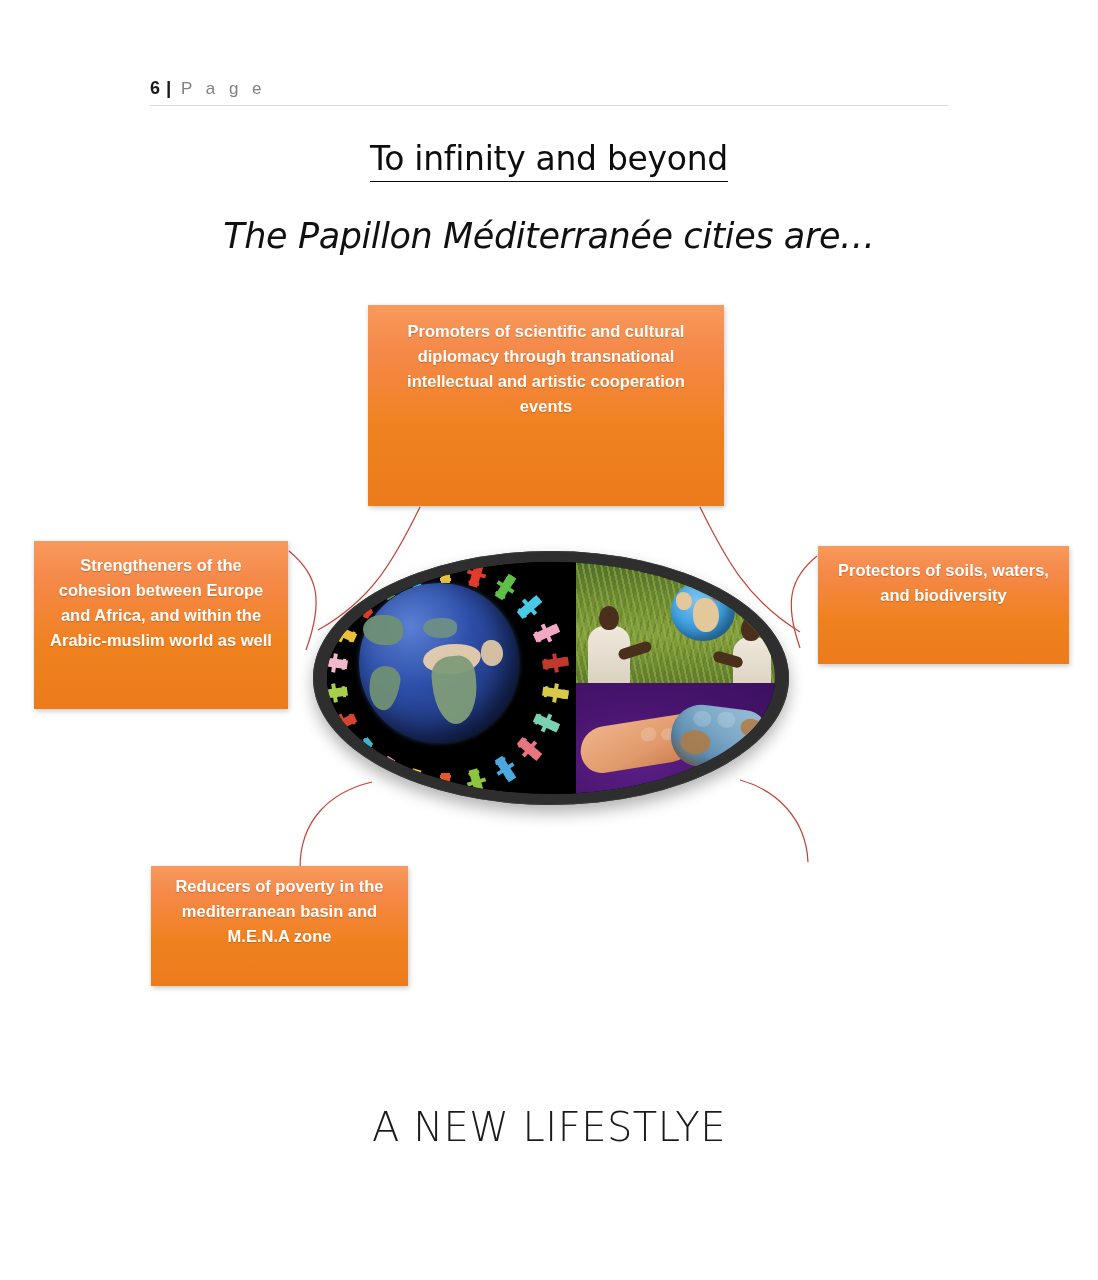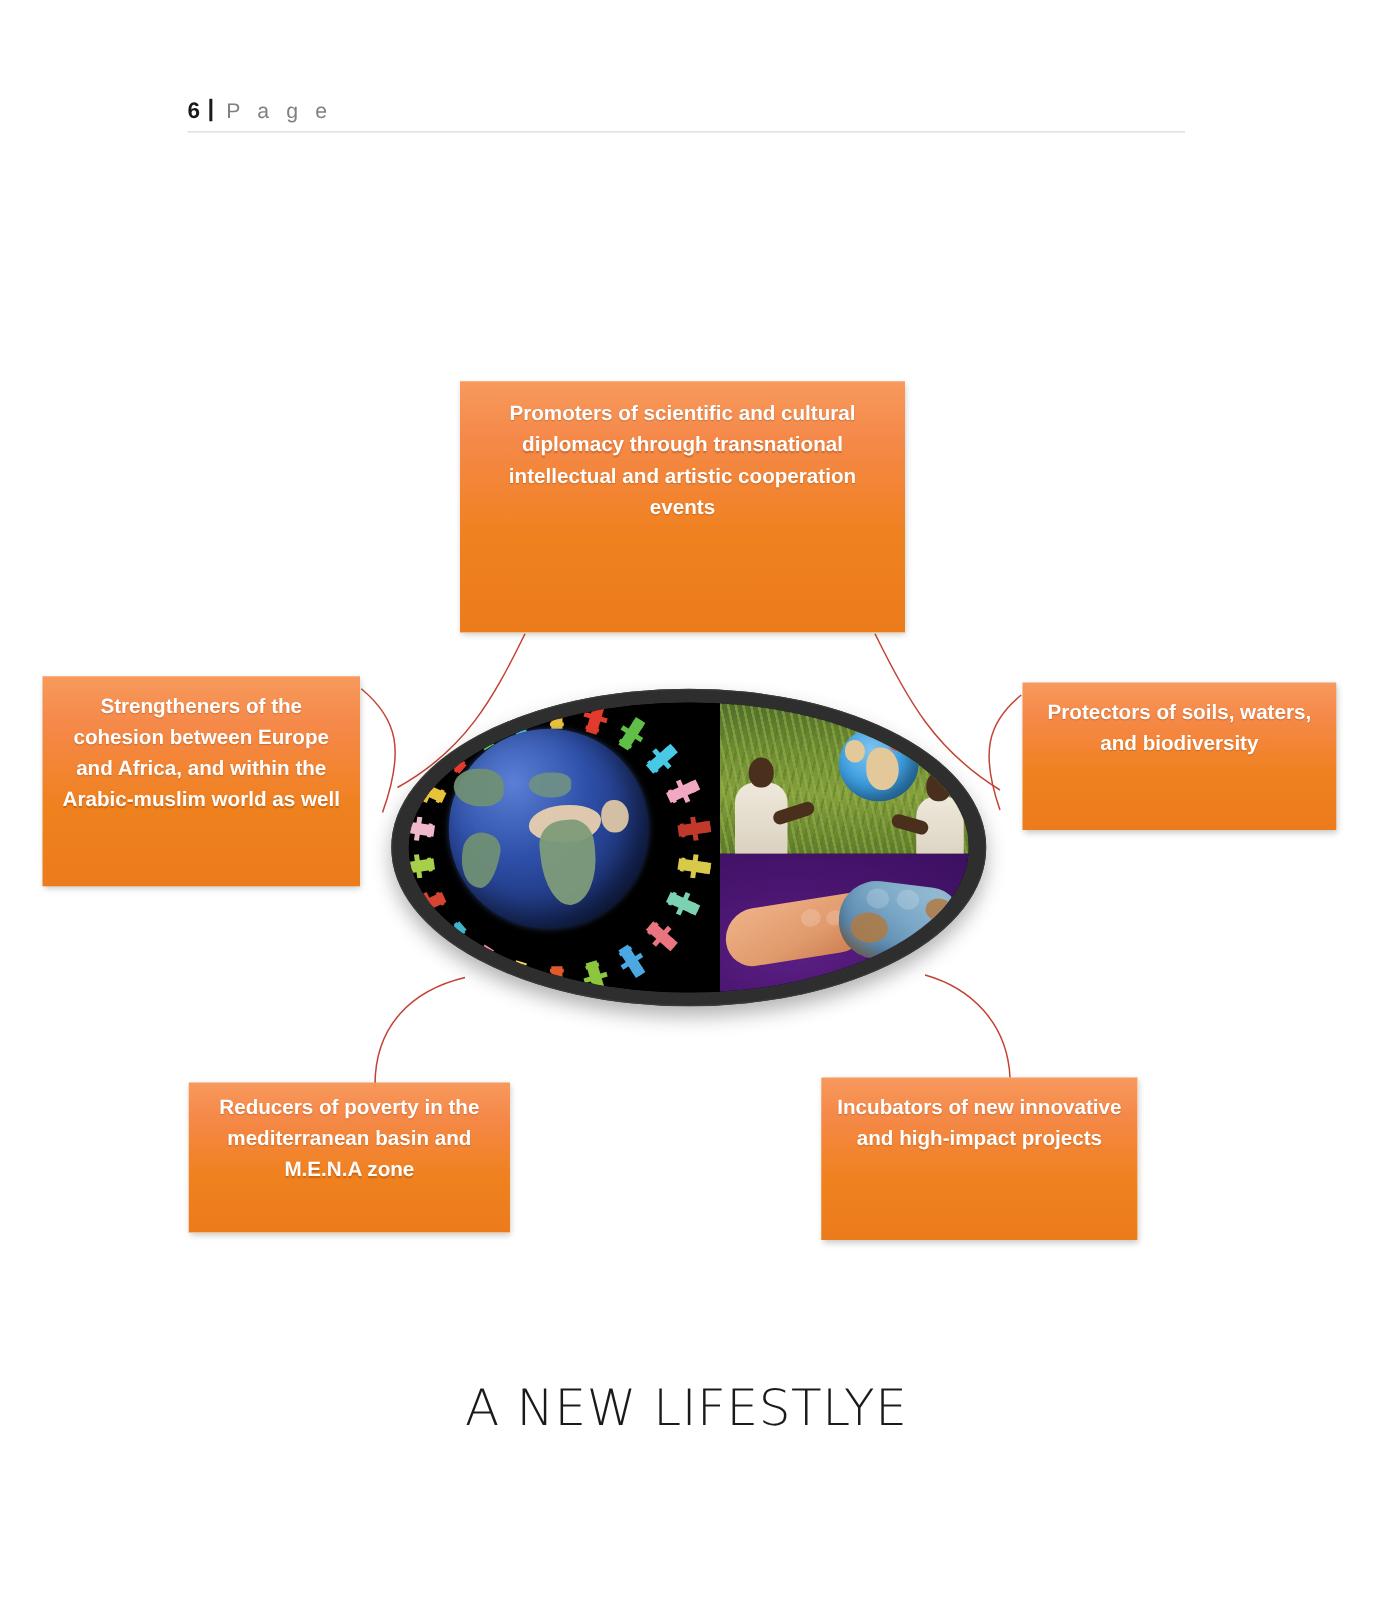--- a/index.html
+++ b/index.html
@@ -393,20 +393,24 @@
 <body>
 
 <div id="page">
 
   <div id="page-header">
     <span class="hdr-num">6</span>
     <span class="hdr-bar">|</span>
     <span class="hdr-word">P a g e</span>
   </div>
 
+  <div id="main-title">
+    <span class="u">To infinity and beyond </span>
+  </div>
+  <div id="subtitle">The Papillon Méditerranée cities are…</div>
 
   <svg id="connectors" viewBox="0 0 1098 1280" xmlns="http://www.w3.org/2000/svg">
     <g fill="none" stroke="#C0392B" stroke-width="1.2" opacity="0.95">
 
       <path d="M 420 507 C 394 560 372 600 318 630"></path>
 
       <path d="M 700 507 C 726 560 748 600 800 632"></path>
 
       <path d="M 289 551 C 318 575 324 600 306 650"></path>
 
@@ -427,23 +431,20 @@
   </div>
 
   <div class="callout" id="box-left">
     <span class="txt">Strengtheners of the cohesion between Europe and Africa, and within the Arabic-muslim world as well</span>
   </div>
 
   <div class="callout" id="box-bottom-left">
     <span class="txt">Reducers of poverty in the mediterranean basin and M.E.N.A zone</span>
   </div>
 
-  <div class="callout" id="box-bottom-right">
-    <span class="txt">Incubators of new innovative and high-impact projects</span>
-  </div>
 
   <div id="center-oval">
     <div id="oval-inner">
 
       <div id="panel-globe">
         <div class="people-ring">
             <span class="figure" style="background: rgb(232, 195, 58); color: rgb(232, 195, 58); left: 113.5px; top: -5px; transform: rotate(0deg); transform-origin: 50% 50%;">
               <span class="head" style="background:#E8C33A"></span>
               <span class="arms" style="background:#E8C33A"></span>
               <span class="body" style="background:#E8C33A"></span>

